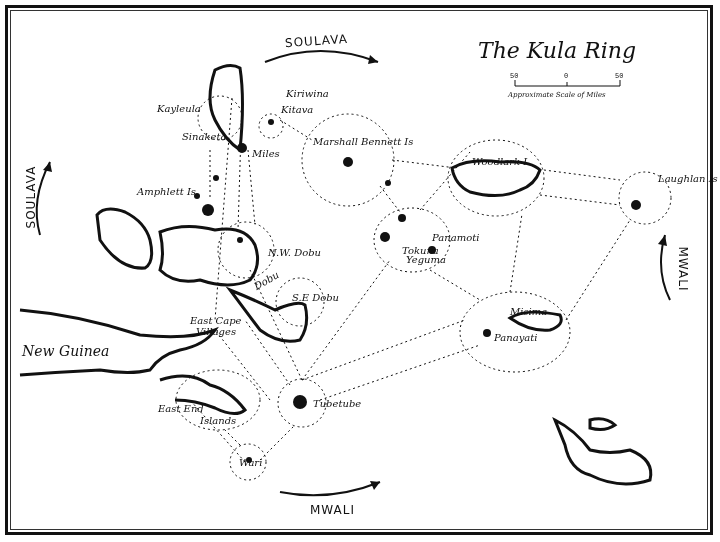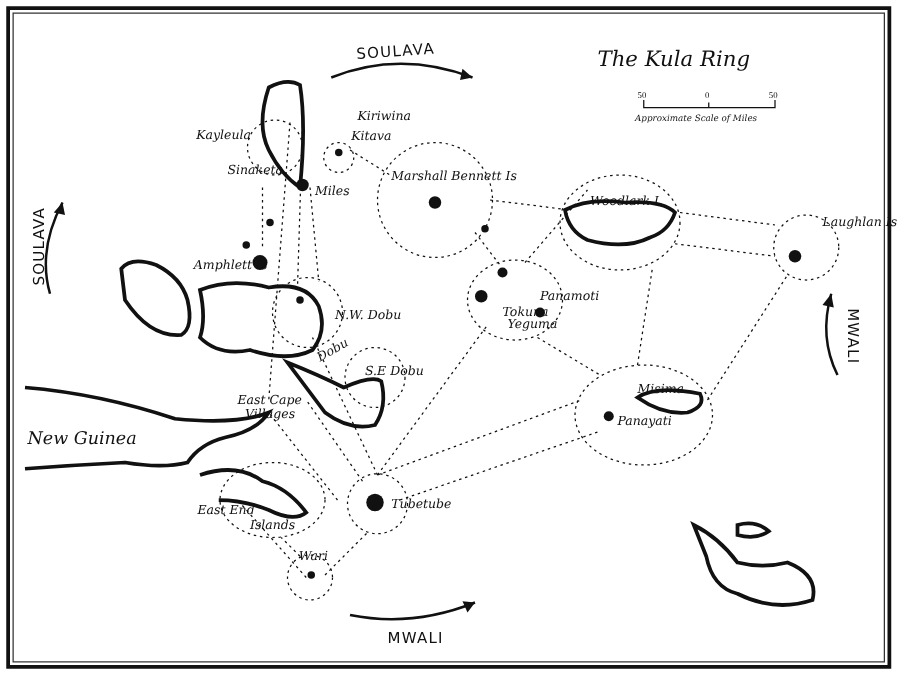--- a/index.html
+++ b/index.html
@@ -3,23 +3,23 @@
 <meta charset="utf-8">
 <style>
   html, body { margin:0; padding:0; background:#fff; }
   body { width:720px; height:542px; overflow:hidden; position:relative; font-family:"DejaVu Serif", serif; }
   #map { position:absolute; left:0; top:0; width:720px; height:542px; }
   .frame { position:absolute; left:5px; top:5px; width:708px; height:530px; border:3px solid #111; box-sizing:border-box; }
   .frame-inner { position:absolute; left:10px; top:10px; width:698px; height:520px; border:1px solid #333; box-sizing:border-box; }
   .lbl { position:absolute; font-family:"DejaVu Serif", serif; font-style:italic; font-size:10px; color:#111; white-space:nowrap; }
   .big { font-size:14px; }
   .route { position:absolute; font-family:"DejaVu Sans", sans-serif; font-size:12px; letter-spacing:1px; color:#111; white-space:nowrap; }
-  .title { position:absolute; left:478px; top:38px; font-family:"DejaVu Serif", serif; font-style:italic; font-size:17px; color:#111; }
+  .title { position:absolute; left:478px; top:38px; font-family:"DejaVu Serif", serif; font-style:italic; font-size:22px; color:#111; }
   .scale-caption { position:absolute; left:508px; top:91px; font-family:"DejaVu Serif", serif; font-style:italic; font-size:7px; color:#111; }
-  .tick { position:absolute; font-size:7px; font-family:Liberation Serif, serif; color:#111; }
+  .tick { position:absolute; font-size:7px; font-family:Liberation Mono, monospace; color:#111; }
 </style>
 </head>
 <body>
 
 <div class="frame"></div>
 <div class="frame-inner"></div>
 
 <svg id="map" viewBox="0 0 720 542" xmlns="http://www.w3.org/2000/svg">
   <g fill="none" stroke="#111" stroke-width="1" stroke-dasharray="2,3">
 
@@ -100,28 +100,28 @@
 <div class="route" style="left:310px;top:503px;">MWALI</div>
 
 <span class="lbl" style="left:250px;top:88px;margin-left:36px;">Kiriwina</span>
 <span class="lbl" style="left:281px;top:104px;">Kitava</span>
 <span class="lbl" style="left:157px;top:103px;">Kayleula</span>
 <span class="lbl" style="left:182px;top:131px;">Sinaketa</span>
 <span class="lbl" style="left:252px;top:148px;">Miles</span>
 <span class="lbl" style="left:313px;top:136px;">Marshall Bennett Is</span>
 <span class="lbl" style="left:472px;top:156px;">Woodlark I.</span>
 <span class="lbl" style="left:658px;top:173px;">Laughlan Is</span>
-<span class="lbl" style="left:137px;top:207px;margin-left:18px;">Amphlett Is</span>
+<span class="lbl" style="left:137px;top:186px;">Amphlett Is</span>
 <span class="lbl" style="left:268px;top:247px;">N.W. Dobu</span>
 <span class="lbl" style="left:253px;top:275px;transform:rotate(-30deg);">Dobu</span>
 <span class="lbl" style="left:292px;top:292px;">S.E Dobu</span>
 <span class="lbl" style="left:406px;top:218px;margin-top:36px;">Yeguma</span>
 <span class="lbl" style="left:396px;top:232px;margin-left:36px;">Panamoti</span>
 <span class="lbl" style="left:402px;top:245px;">Tokuna</span>
 <span class="lbl" style="left:510px;top:306px;">Misima</span>
 <span class="lbl" style="left:494px;top:332px;">Panayati</span>
 <span class="lbl" style="left:190px;top:315px;text-align:right;">East Cape</span>
 <span class="lbl" style="left:196px;top:326px;">Villages</span>
 <span class="lbl big" style="left:22px;top:343px;">New Guinea</span>
 <span class="lbl" style="left:158px;top:403px;">East End</span>
 <span class="lbl" style="left:200px;top:415px;">Islands</span>
 <span class="lbl" style="left:313px;top:398px;">Tubetube</span>
-<span class="lbl" style="left:239px;top:440px;">Wari</span>
+<span class="lbl" style="left:239px;top:457px;">Wari</span>
 
 </body></html>

